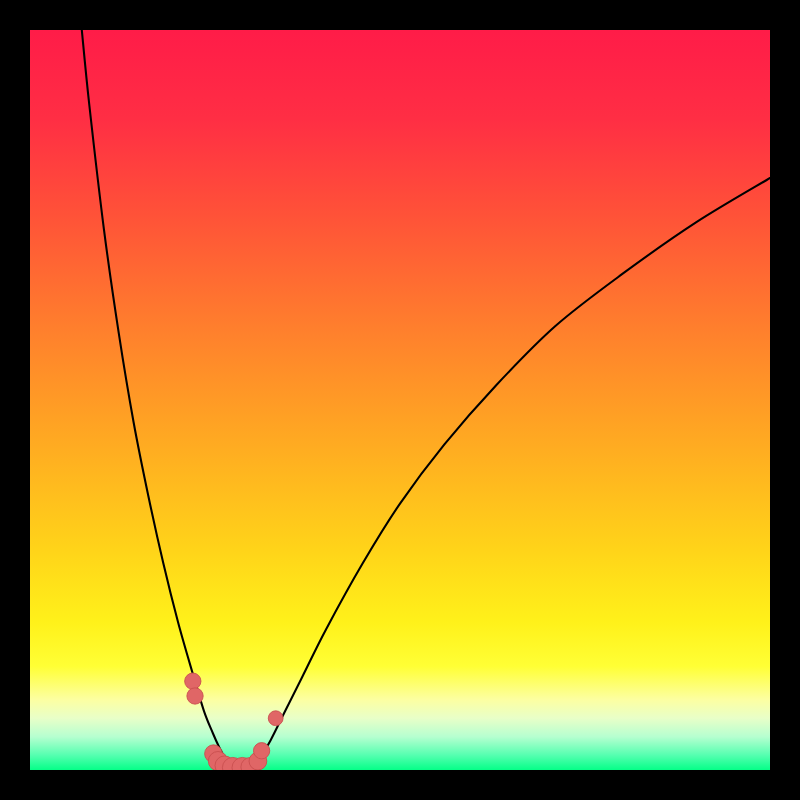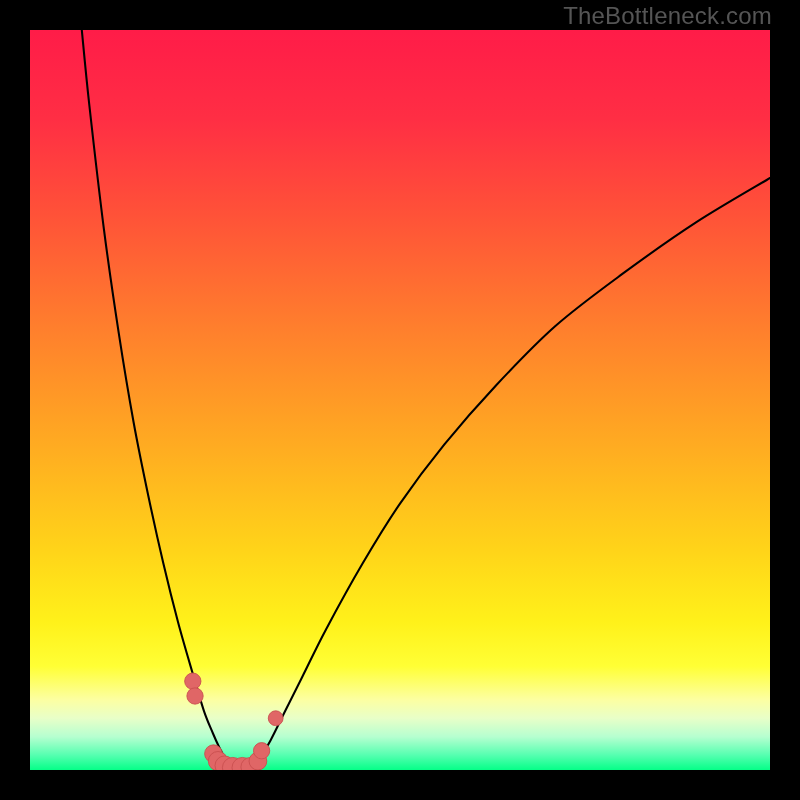--- a/index.html
+++ b/index.html
@@ -47,21 +47,20 @@
     top: 0;
     width: 100%;
     height: 100%;
     overflow: visible;
   }
 </style>
 </head>
 <body>
 
 <div class="stage">
-  <div class="watermark">TheBottleneck.com</div>
 
   <div class="plot-area">
     <svg class="gradient" viewBox="0 0 100 100" preserveAspectRatio="none">
       <defs>
         <linearGradient id="bg" x1="0" y1="0" x2="0" y2="1">
             <stop offset="0%" stop-color="#ff1c48"></stop>
             <stop offset="12%" stop-color="#ff2e44"></stop>
             <stop offset="25%" stop-color="#ff5238"></stop>
             <stop offset="40%" stop-color="#ff7e2d"></stop>
             <stop offset="55.00000000000001%" stop-color="#ffa822"></stop>

